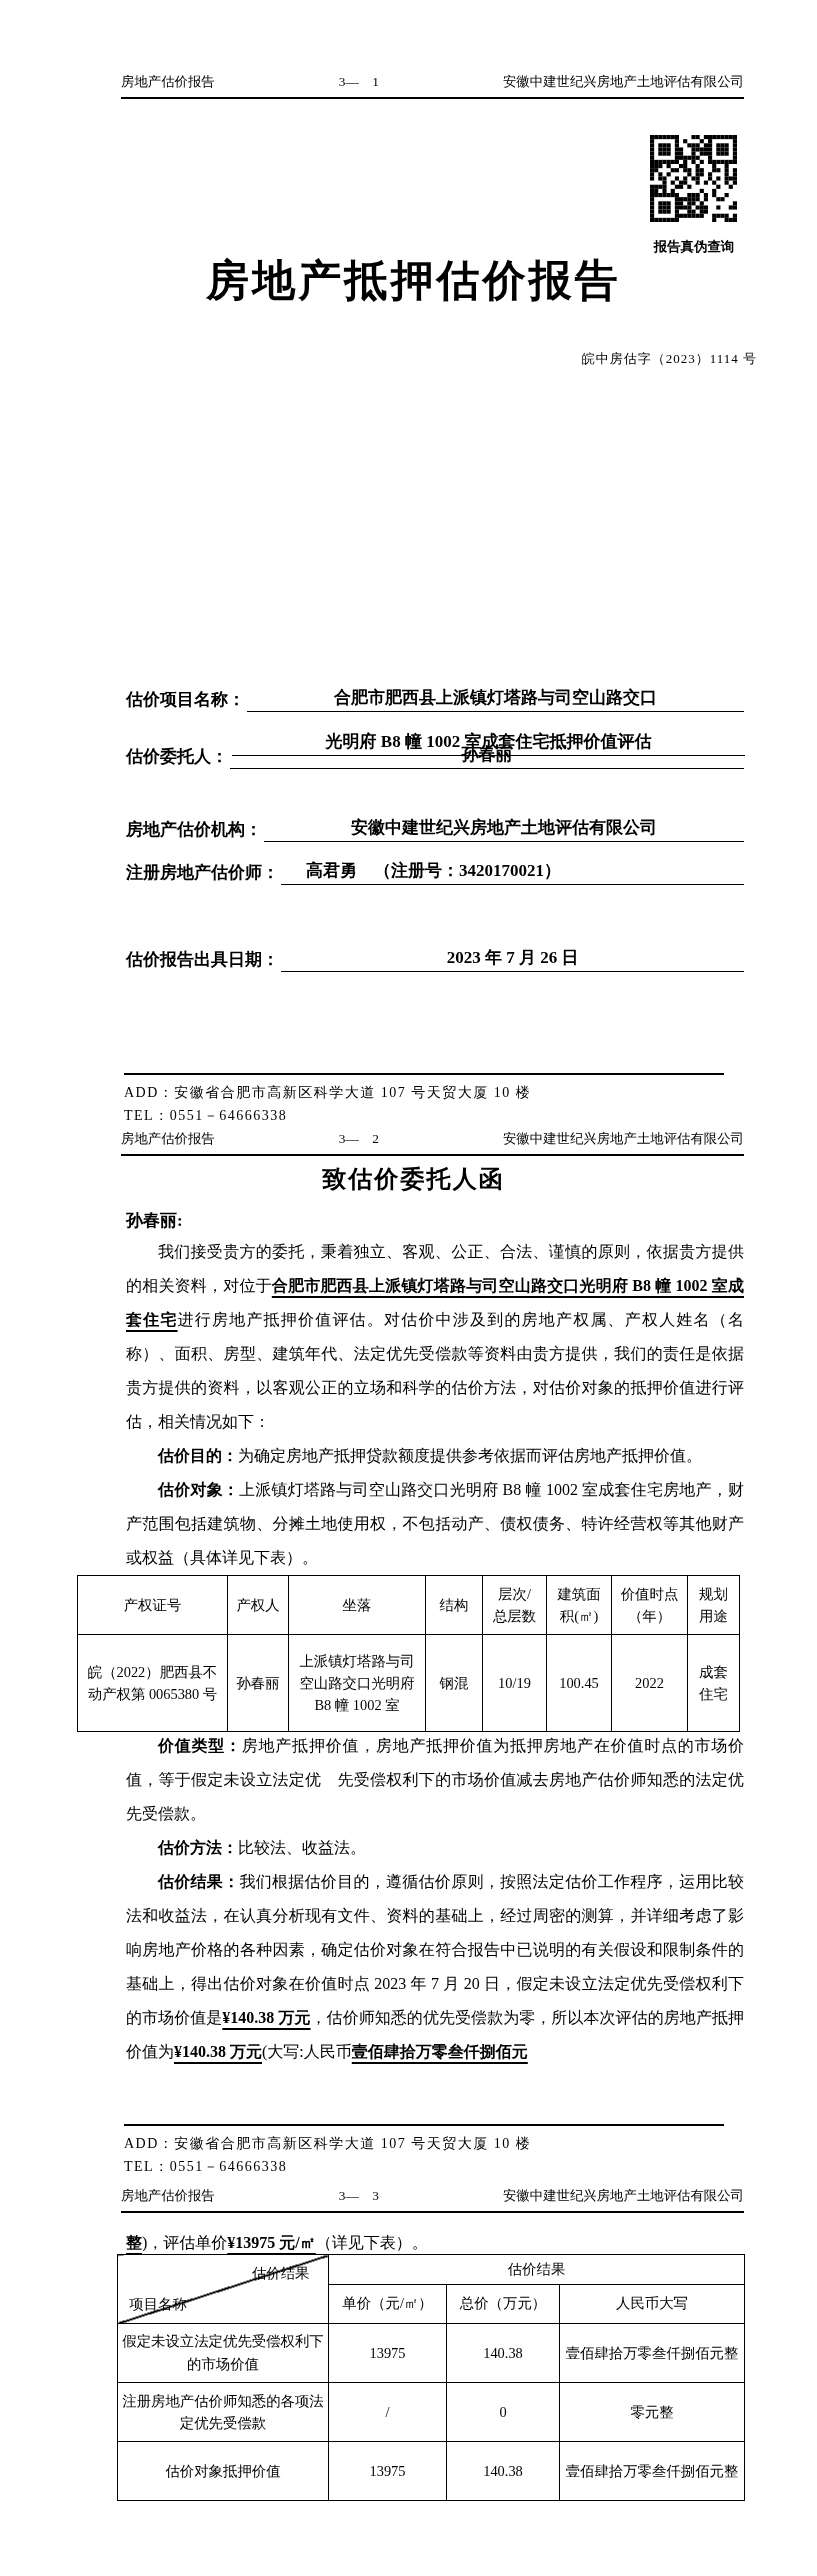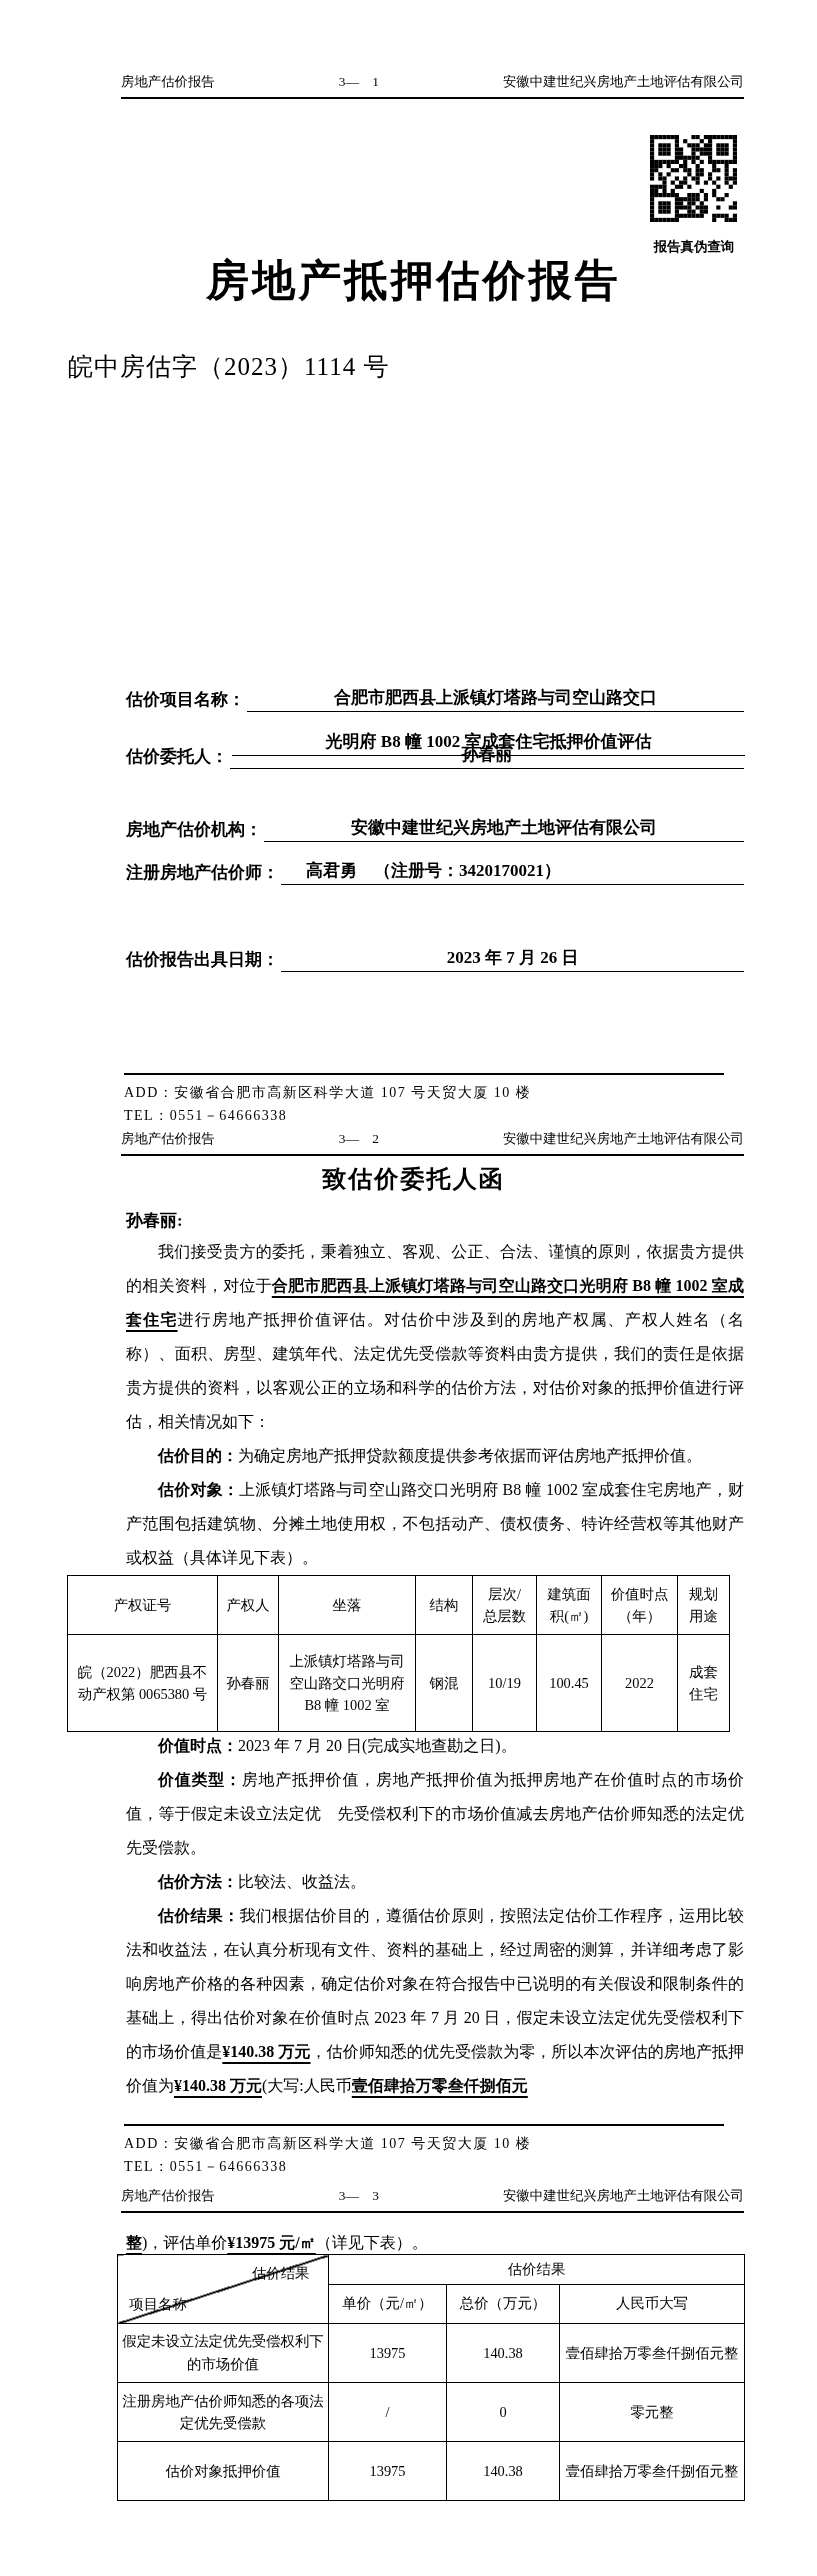--- a/index.html
+++ b/index.html
@@ -26,22 +26,22 @@
     font-size:14px;line-height:23px;letter-spacing:1.5px;
   }
   
   .qrwrap{position:absolute;left:650px;top:135px;width:88px;}
   .qrwrap svg{display:block;}
   .qrlabel{position:absolute;left:638px;top:238px;width:112px;text-align:center;
     font-size:13.4px;font-weight:bold;}
   
   .maintitle{position:absolute;left:82px;top:252px;width:663px;text-align:center;
     font-size:43px;font-weight:bold;letter-spacing:3.1px;}
-  .docno{position:absolute;left:68px;top:350px;width:663px;text-align:left;
-    font-size:25px;letter-spacing:1px;}
+  .docno{position:absolute;left:94px;top:350px;width:663px;text-align:right;
+    font-size:13px;letter-spacing:1px;}
   
   .inforow{position:absolute;left:126px;width:618px;display:flex;align-items:flex-end;
     font-size:17px;font-weight:bold;line-height:24px;}
   .ilabel{white-space:nowrap;padding-right:2.1px;}
   .ival{flex:1;border-bottom:1.5px solid #000;text-align:center;padding-bottom:1px;white-space:nowrap;}
   .ival.left{text-align:left;padding-left:25px;}
   
   .lettertitle{position:absolute;left:82px;top:1163px;width:663px;text-align:center;
     font-size:24px;font-weight:bold;letter-spacing:2.1px;}
   .salutation{position:absolute;left:126px;top:1209px;font-size:17px;font-weight:bold;}
@@ -49,21 +49,21 @@
     text-align:justify;}
   .textblock p{margin:0;text-indent:2em;}
   .textblock p.noindent{text-indent:0;}
   .seg-b{font-weight:bold;}
   .seg-u{text-decoration:underline;text-decoration-thickness:1.5px;text-underline-offset:4.6px;}
   
   table{border-collapse:collapse;table-layout:fixed;position:absolute;
     font-size:14.4px;line-height:1.55;}
   td,th{border:1.5px solid #000;text-align:center;vertical-align:middle;
     padding:3.1px 4.1px;font-weight:normal;white-space:pre-line;word-break:break-all;}
-  .t1{left:67px;top:1575px;width:662px;padding-left:7px;}
+  .t1{left:77px;top:1575px;width:662px;padding-left:7px;}
   .t1 th{height:52px;}
   .t1 td{height:90px;}
   .t2{left:117px;top:2254px;width:628px;}
   .t2 .hrow1 td{height:19.6px;}
   .t2 .hrow2 td{height:32px;}
   .t2 .drow td{height:52px;}
   td.diag{position:relative;padding:0;
     background:linear-gradient(to bottom right,#fff calc(50% - 1px),#000 calc(50% - 1px),#000 calc(50% + 1px),#fff calc(50% + 1px));}
   .diag-top{position:absolute;top:7.2px;right:18.5px;}
   .diag-bottom{position:absolute;bottom:7.2px;left:11.3px;}
@@ -404,21 +404,20 @@
       <td>10/19</td>
       <td>100.45</td>
       <td>2022</td>
       <td>成套
 住宅</td>
     </tr>
   </tbody>
     </table>
 
   <div class="textblock" style="top:1729px">
-    <p class="para"><span class="seg-b">价值时点：</span><span>2023 年 7 月 20 日(完成实地查勘之日)。</span></p>
     <p class="para"><span class="seg-b">价值类型：</span><span>房地产抵押价值，房地产抵押价值为抵押房地产在价值时点的市场价值，等于假定未设立法定优　先受偿权利下的市场价值减去房地产估价师知悉的法定优先受偿款。</span></p>
     <p class="para"><span class="seg-b">估价方法：</span><span>比较法、收益法。</span></p>
     <p class="para"><span class="seg-b">估价结果：</span><span>我们根据估价目的，遵循估价原则，按照法定估价工作程序，运用比较法和收益法，在认真分析现有文件、资料的基础上，经过周密的测算，并详细考虑了影响房地产价格的各种因素，确定估价对象在符合报告中已说明的有关假设和限制条件的基础上，得出估价对象在价值时点 2023 年 7 月 20 日，假定未设立法定优先受偿权利下的市场价值是</span><span class="seg-b seg-u">¥140.38 万元</span><span>，估价师知悉的优先受偿款为零，所以本次评估的房地产抵押价值为</span><span class="seg-b seg-u">¥140.38 万元</span><span>(大写:人民币</span><span class="seg-b seg-u">壹佰肆拾万零叁仟捌佰元</span></p>
   </div>
 
   <div class="pagefooter" style="top:2124px">
     <div>ADD：安徽省合肥市高新区科学大道 107 号天贸大厦 10 楼</div>
     <div>TEL：0551－64666338</div>
   </div>
 

